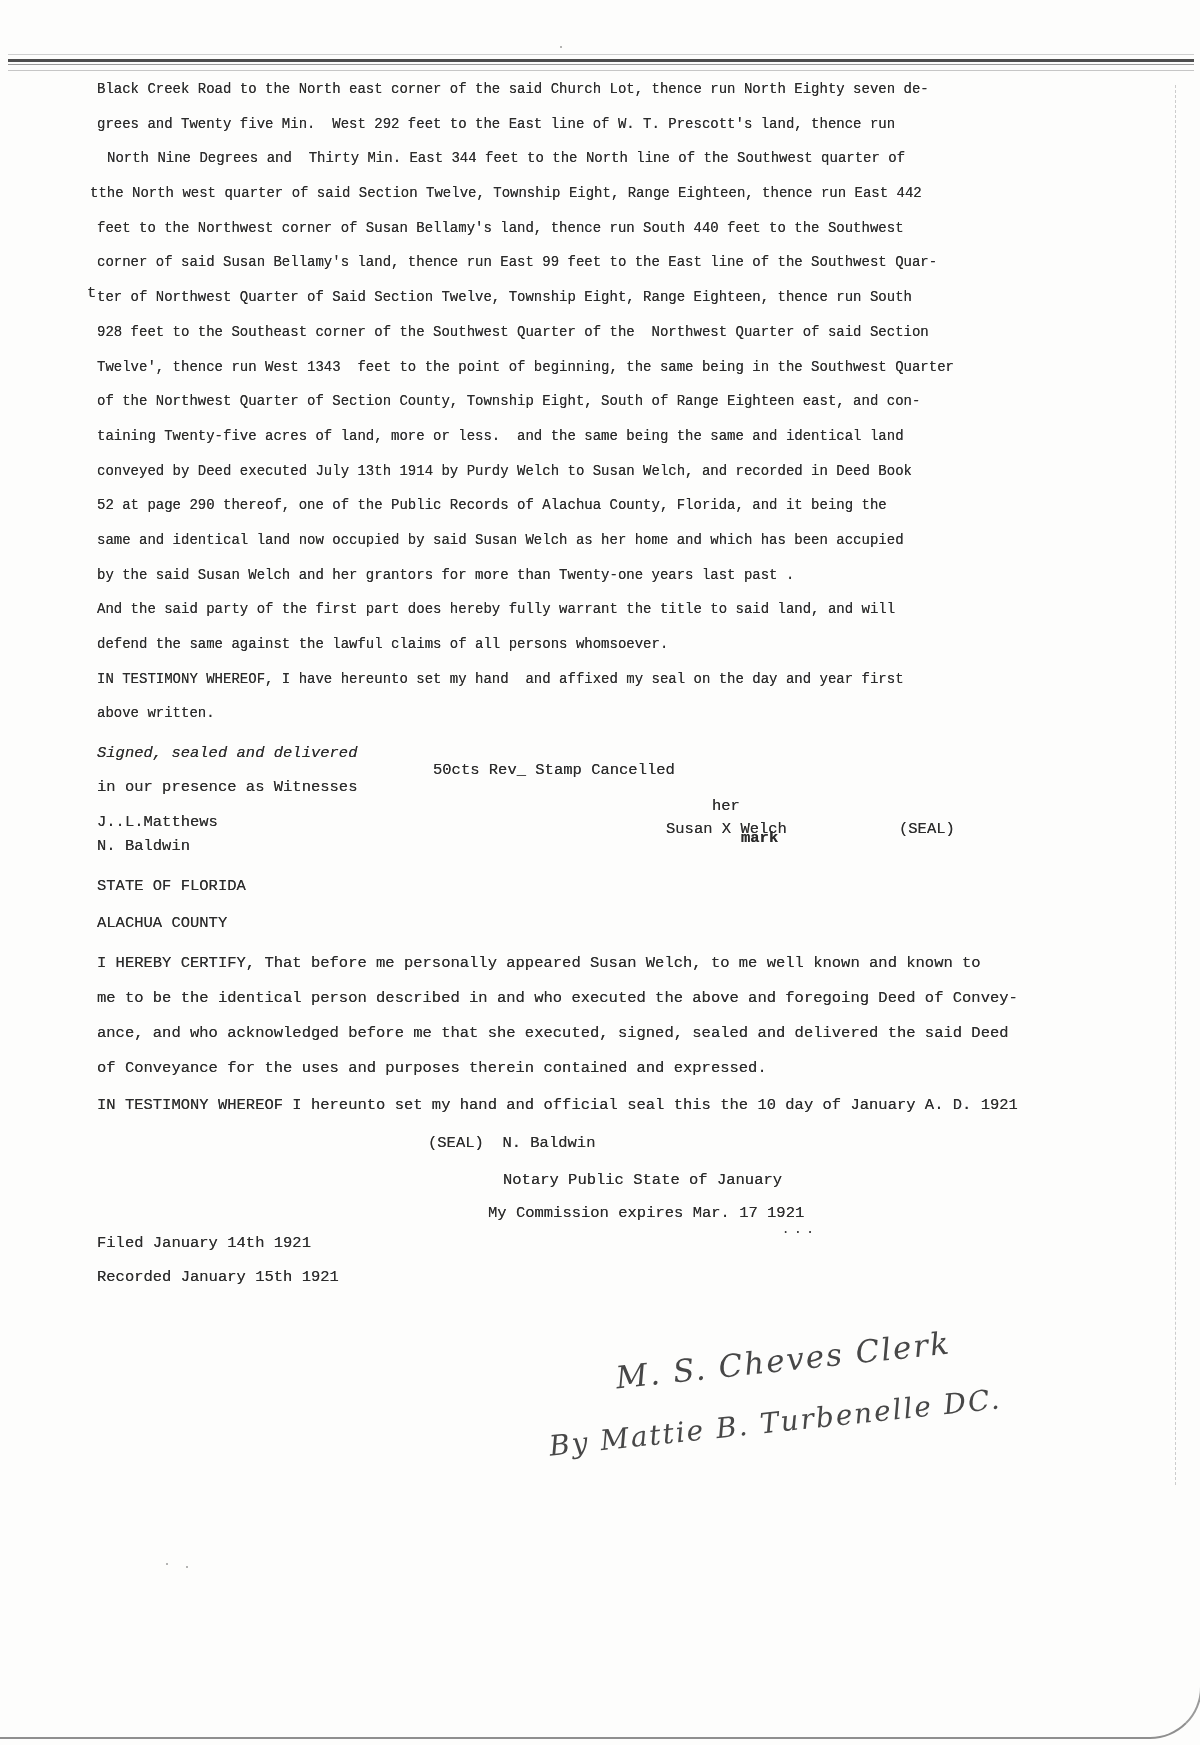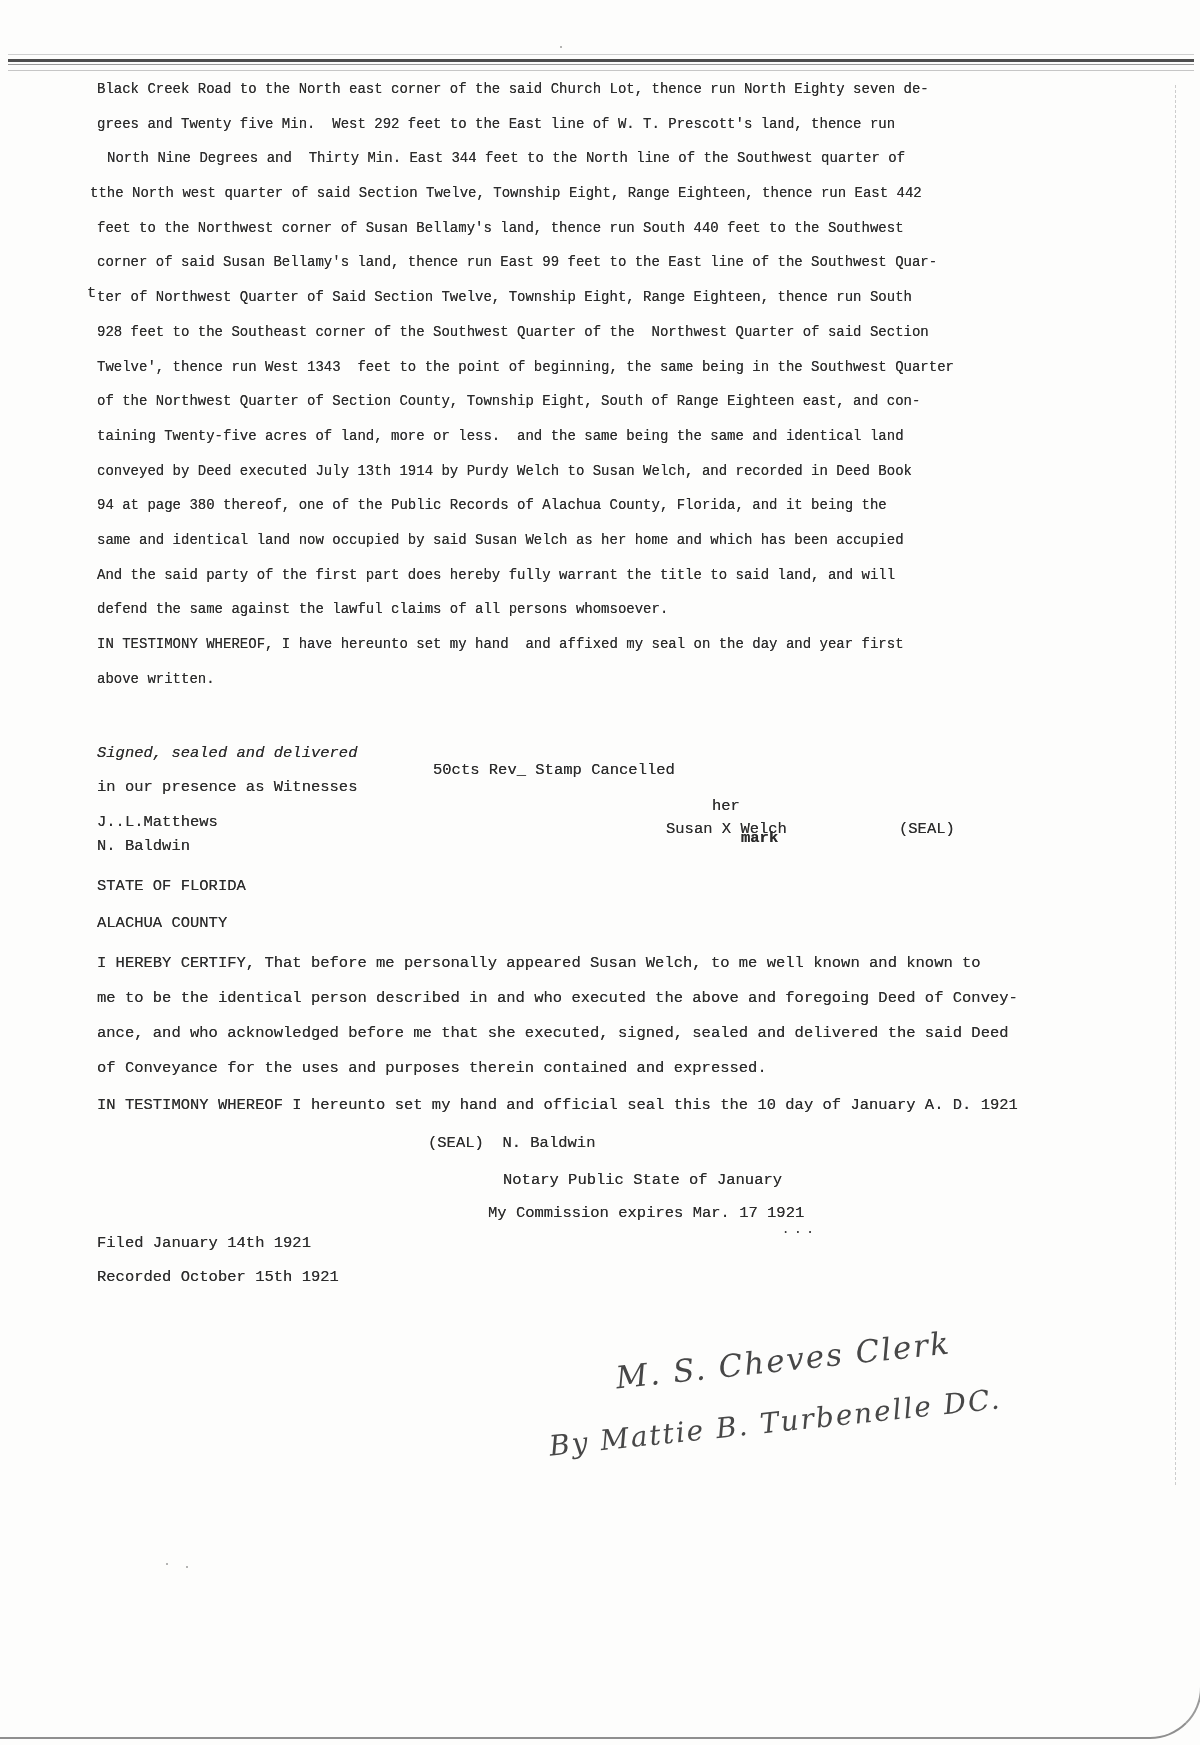--- a/index.html
+++ b/index.html
@@ -80,22 +80,23 @@
     <div class="bl">North Nine Degrees and  Thirty Min. East 344 feet to the North line of the Southwest quarter of</div>
     <div class="bl">tthe North west quarter of said Section Twelve, Township Eight, Range Eighteen, thence run East 442</div>
     <div class="bl">feet to the Northwest corner of Susan Bellamy's land, thence run South 440 feet to the Southwest</div>
     <div class="bl">corner of said Susan Bellamy's land, thence run East 99 feet to the East line of the Southwest Quar-</div>
     <div class="bl">ter of Northwest Quarter of Said Section Twelve, Township Eight, Range Eighteen, thence run South</div>
     <div class="bl">928 feet to the Southeast corner of the Southwest Quarter of the  Northwest Quarter of said Section</div>
     <div class="bl">Twelve', thence run West 1343  feet to the point of beginning, the same being in the Southwest Quarter</div>
     <div class="bl">of the Northwest Quarter of Section County, Township Eight, South of Range Eighteen east, and con-</div>
     <div class="bl">taining Twenty-five acres of land, more or less.  and the same being the same and identical land</div>
     <div class="bl">conveyed by Deed executed July 13th 1914 by Purdy Welch to Susan Welch, and recorded in Deed Book</div>
-    <div class="bl">94 at page 380 thereof, one of the Public Records of Alachua County, Florida, and it being the</div>
+    <div class="bl">52 at page 290 thereof, one of the Public Records of Alachua County, Florida, and it being the</div>
     <div class="bl">same and identical land now occupied by said Susan Welch as her home and which has been accupied</div>
+    <div class="bl">by the said Susan Welch and her grantors for more than Twenty-one years last past .</div>
     <div class="bl">And the said party of the first part does hereby fully warrant the title to said land, and will</div>
     <div class="bl">defend the same against the lawful claims of all persons whomsoever.</div>
     <div class="bl">IN TESTIMONY WHEREOF, I have hereunto set my hand  and affixed my seal on the day and year first</div>
     <div class="bl">above written.</div>
   </div>
 
   <div class="t" style="left:87px;top:283px;">t</div>
 
   <div class="t" style="left:97px;top:743px;font-style:italic;">Signed, sealed and delivered</div>
   <div class="t" style="left:433px;top:760px;">50cts Rev_ Stamp Cancelled</div>
@@ -113,21 +114,21 @@
   <div class="t" style="left:97px;top:988px;">me to be the identical person described in and who executed the above and foregoing Deed of Convey-</div>
   <div class="t" style="left:97px;top:1023px;">ance, and who acknowledged before me that she executed, signed, sealed and delivered the said Deed</div>
   <div class="t" style="left:97px;top:1058px;">of Conveyance for the uses and purposes therein contained and expressed.</div>
   <div class="t" style="left:97px;top:1095px;">IN TESTIMONY WHEREOF I hereunto set my hand and official seal this the 10 day of January A. D. 1921</div>
   <div class="t" style="left:428px;top:1133px;">(SEAL)  N. Baldwin</div>
   <div class="t" style="left:503px;top:1170px;">Notary Public State of January</div>
   <div class="t" style="left:488px;top:1203px;">My Commission expires Mar. 17 1921</div>
   <div class="t dots" style="left:782px;top:1220px;">...</div>
 
   <div class="t" style="left:97px;top:1233px;">Filed January 14th 1921</div>
-  <div class="t" style="left:97px;top:1267px;">Recorded October 15th 1921</div>
+  <div class="t" style="left:97px;top:1267px;">Recorded January 15th 1921</div>
 
   <div class="sig sig1">M. S. Cheves Clerk</div>
   <div class="sig sig2">By Mattie B. Turbenelle DC.</div>
 
   <div class="speck" style="left:166px;top:1563px;"></div>
   <div class="speck" style="left:186px;top:1566px;"></div>
   <div class="speck" style="left:560px;top:46px;"></div>
 
   <div class="page-edge"></div>
 

